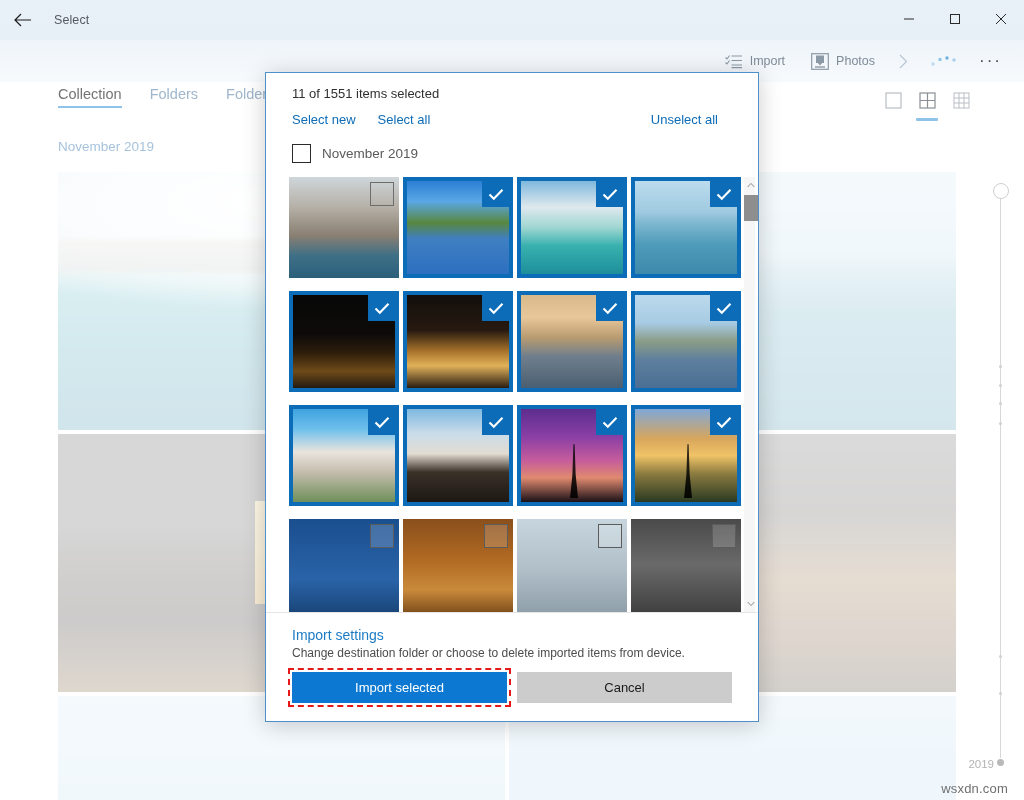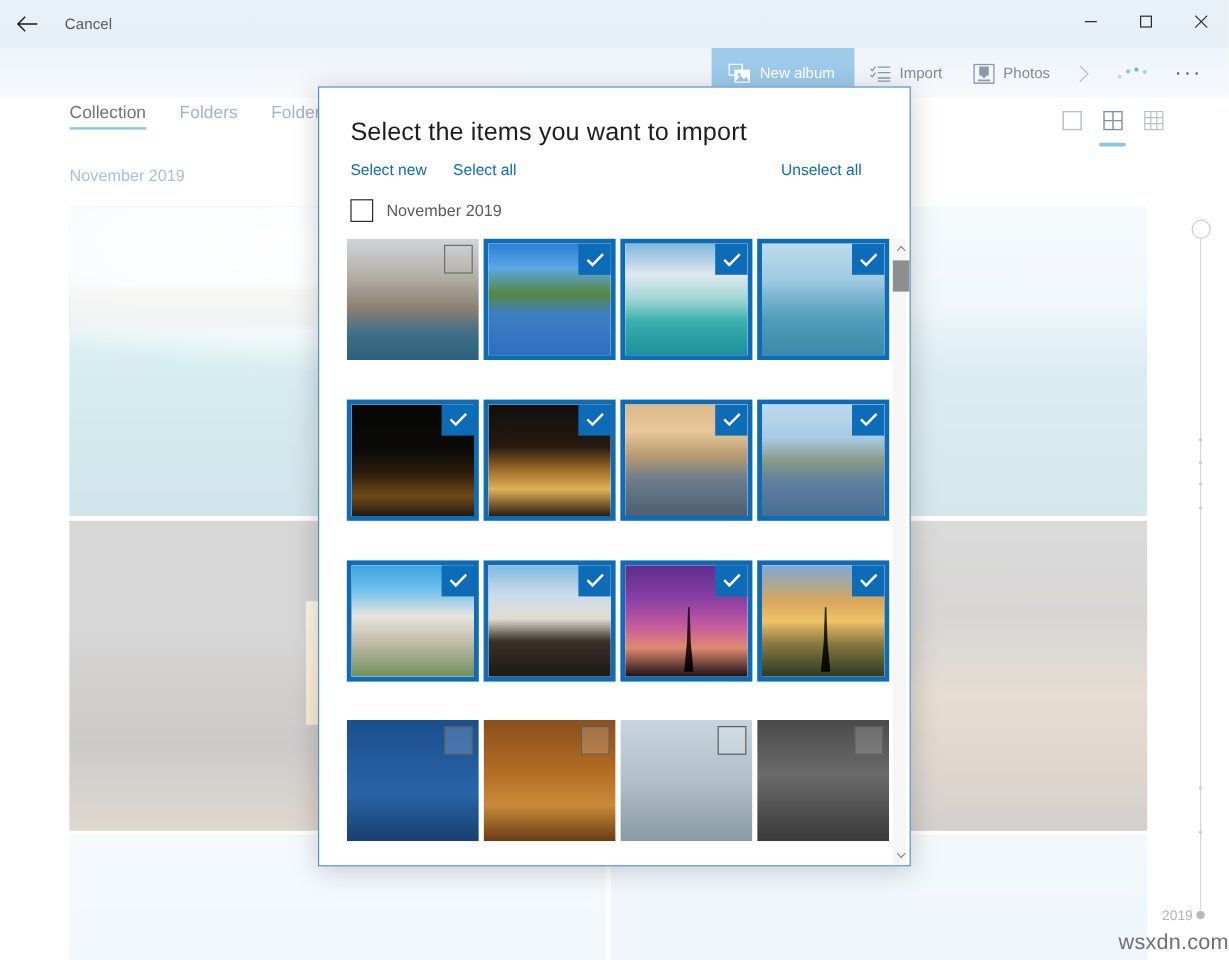--- a/index.html
+++ b/index.html
@@ -124,21 +124,21 @@
   .tl-line { position:absolute; left:14px; top:16px; bottom:22px; width:1px; background:#d7d7d7;}
   .tl-handle {
     position:absolute; left:7px; top:3px; width:16px; height:16px;
     border:1.5px solid #cfcfcf; border-radius:50%; background:#fff;
   }
   .tl-dot { position:absolute; left:13px; width:3px; height:3px; border-radius:50%; background:#cfcfcf;}
   .tl-end { position:absolute; left:11px; bottom:14px; width:7px; height:7px; border-radius:50%; background:#b9b9b9;}
   .tl-year { position:absolute; right:30px; bottom:8px; font-size:11.5px; color:#b4b4b4;}
 
   .watermark {
-    position:absolute; right:0; bottom:4px; font-size:18px; color:#6f6f6f;
+    position:absolute; right:16px; bottom:4px; font-size:13px; color:#6f6f6f;
     letter-spacing:.2px;
   }
   .dialog {
     position: absolute; left: 265px; top: 72px; width: 494px; height: 650px;
     background: #ffffff; border: 1px solid #4e90c9;
     box-shadow: 0 3px 22px rgba(0,0,0,.20);
     display: flex; flex-direction: column;
   }
   .dlg-title {
     font-size: 21px; color: #1d1d1d; padding: 26px 26px 0 26px; font-weight: 400;
@@ -229,21 +229,21 @@
 <div id="app">
 
   <div class="titlebar">
     <div class="back-btn">
       <span>
         <svg width="18" height="14" viewBox="0 0 18 14">
             <path d="M7 1 L1 7 L7 13 M1 7 H17" fill="none" stroke="#1b1b1b" stroke-width="1.2"></path>
           </svg>
       </span>
     </div>
-    <div class="app-title">Cancel</div>
+    <div class="app-title">Select</div>
     <div class="win-controls">
       <div class="win-btn">
         <span>
           <svg width="12" height="12" viewBox="0 0 12 12">
               <path d="M1 6 H11" stroke="#2a2a2a" stroke-width="1"></path>
             </svg>
         </span>
       </div>
       <div class="win-btn">
         <span>
@@ -257,31 +257,20 @@
           <svg width="12" height="12" viewBox="0 0 12 12">
               <path d="M1 1 L11 11 M11 1 L1 11" stroke="#2a2a2a" stroke-width="1"></path>
             </svg>
         </span>
       </div>
     </div>
   </div>
 
   <div class="commandbar">
 
-    <div class="cmd-item primary">
-      <span class="ico">
-        <svg width="19" height="17" viewBox="0 0 19 17">
-          <rect x="0.5" y="0.5" width="11" height="9" fill="none" stroke="#ffffff" stroke-width="1.2"></rect>
-          <rect x="5" y="5" width="13" height="11" fill="#ffffff"></rect>
-          <circle cx="9" cy="9" r="1.4" fill="#9ecbeb"></circle>
-          <path d="M6 15 L10 10 L13 13 L15 11 L17 15 Z" fill="#9ecbeb"></path>
-        </svg>
-      </span>
-      <span>New album</span>
-    </div>
 
     <div class="cmd-item">
       <span class="ico">
         <svg width="18" height="15" viewBox="0 0 18 15">
           <path d="M0.5 3.5 L2 5 L4.5 1.5" fill="none" stroke="#8c99a6" stroke-width="1.1"></path>
           <path d="M0.5 8.5 L2 10 L4.5 6.5" fill="none" stroke="#8c99a6" stroke-width="1.1"></path>
           <path d="M6.5 2 H17 M6.5 6.5 H17 M6.5 11 H17 M6.5 13.6 H17" stroke="#8c99a6" stroke-width="1.1"></path>
         </svg>
       </span>
       <span>Import</span>
@@ -397,21 +386,21 @@
     <div class="tl-dot" style="top:475px"></div>
     <div class="tl-dot" style="top:512px"></div>
     <div class="tl-end"></div>
   </div>
   <div class="tl-year" style="position:absolute;right:30px;bottom:30px;font-size:11.5px;color:#b4b4b4;">2019</div>
 
   <div class="watermark">wsxdn.com</div>
 
   <div class="dialog">
 
-    <div class="dlg-title">Select the items you want to import</div>
+    <div class="dlg-count">11 of 1551 items selected</div>
 
     <div class="dlg-links">
       <span class="dlg-link">Select new</span>
       <span class="dlg-link">Select all</span>
       <span class="dlg-link right">Unselect all</span>
     </div>
 
     <div class="dlg-group">
       <div class="cbox"></div>
       <div class="dlg-group-label">November 2019</div>
@@ -597,15 +586,28 @@
         </div>
         <div class="sb-thumb"></div>
         <div class="sb-down">
           <svg width="8" height="6" viewBox="0 0 8 6">
               <path d="M0.7 1 L4 4.6 L7.3 1" fill="none" stroke="#8c8c8c" stroke-width="1"></path>
             </svg>
         </div>
       </div>
     </div>
 
+    <div class="dlg-footer">
+      <div class="imp-settings-link">Import settings</div>
+      <div class="imp-settings-desc">Change destination folder or choose to delete imported items from device.</div>
+      <div class="dlg-buttons">
+        <div class="btn primary">
+          <span>Import selected</span>
+          <span class="hl"></span>
+        </div>
+        <div class="btn secondary">
+          <span>Cancel</span>
+        </div>
+      </div>
+    </div>
   </div>
 
 </div>
 
 </body></html>

